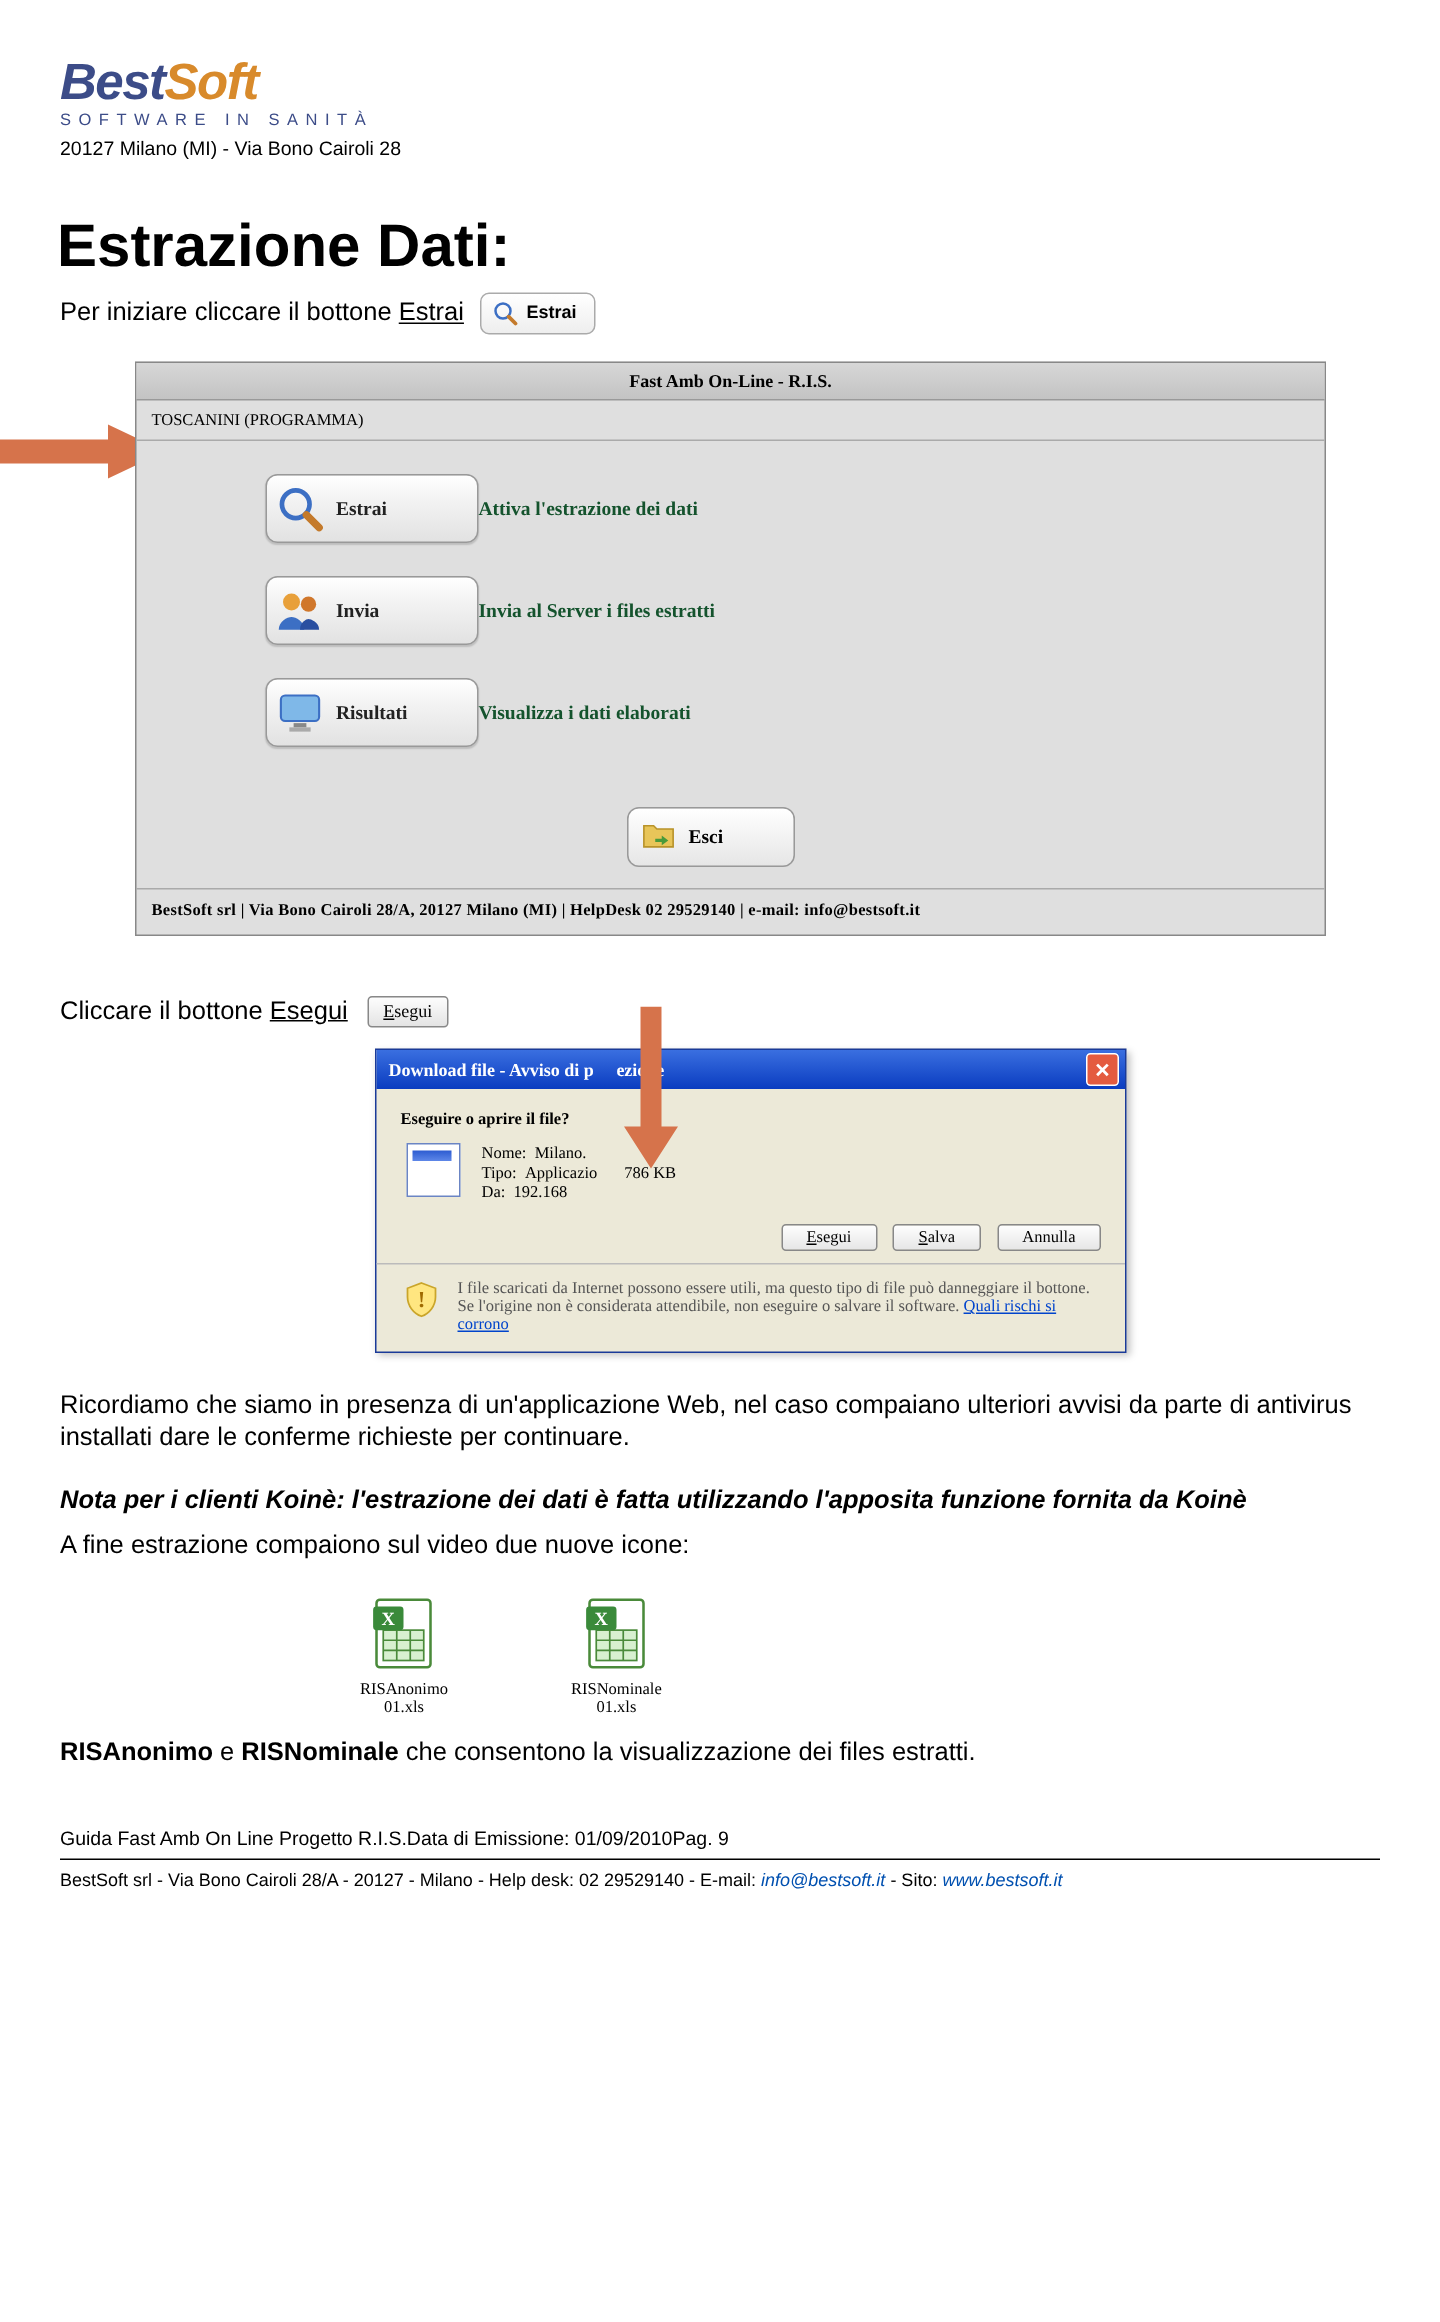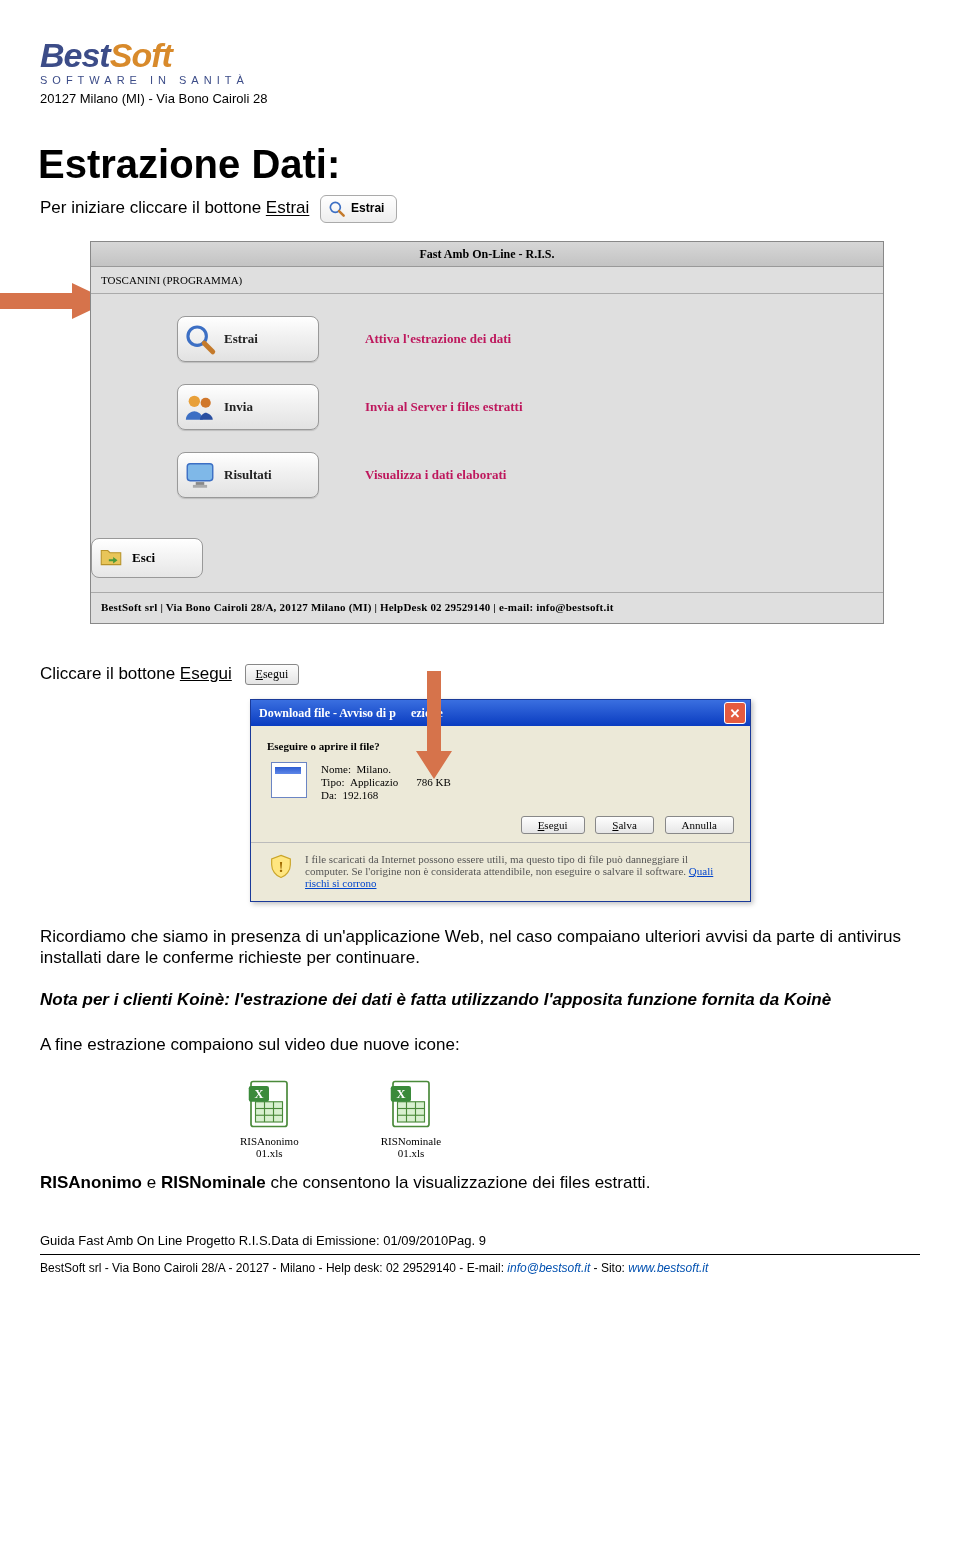--- a/index.html
+++ b/index.html
@@ -17,22 +17,22 @@
 .small-btn{display:inline-block;vertical-align:middle;border:1px solid #888;border-radius:3px;background:linear-gradient(#fdfdfd,#e4e4e4);padding:2px 10px;font:12px Tahoma;margin-left:8px}
 
 
 .app-window{margin:18px auto 10px 50px;width:792px;border:1px solid #888;background:#dfdfdf;position:relative}
 .app-titlebar{height:24px;background:linear-gradient(#d7d7d7,#c3c3c3);border-bottom:1px solid #999;text-align:center;font:bold 12px/24px Tahoma}
 .app-sub{font:11px/18px Tahoma;padding:4px 10px;border-bottom:1px solid #aaa}
 .app-body{padding:22px 26px 2px 86px;position:relative;min-height:220px}
 .menu-row{display:flex;align-items:center;margin-bottom:22px}
 .menu-btn{width:140px;height:44px;border:1px solid #999;border-radius:8px;background:linear-gradient(#fff,#f2f2f2 40%,#e2e2e2);display:flex;align-items:center;font:bold 13px Tahoma;color:#222;box-shadow:0 1px 1px rgba(0,0,0,.15)}
 .menu-btn .ico{width:36px;height:36px;margin:0 6px 0 4px;display:flex;align-items:center;justify-content:center}
-.menu-desc{margin-left:46px;font:bold 13px Tahoma;color:#be185d}
-.esci-row{text-align:left;padding:0 26px 14px 0}
+.menu-desc{font:bold 13px Tahoma;color:#14532d}
+.esci-row{text-align:center;padding:0 26px 14px 0}
 .esci-btn{display:inline-flex;width:110px;height:38px;border:1px solid #999;border-radius:8px;background:linear-gradient(#fff,#e6e6e6);align-items:center;font:bold 13px Tahoma}
 .esci-btn .ico{width:28px;height:28px;margin:0 6px}
 .app-footer{border-top:1px solid #aaa;font:bold 11px/20px Tahoma;padding:4px 10px 6px 10px;letter-spacing:.2px}
 
 .arrow-right{position:absolute;left:-48px;top:40px;width:120px;height:40px}
 .arrow-right svg{width:120px;height:40px}
 
 
 .dlg-wrap{position:relative;margin:14px 0 0 210px;width:499px}
 .dlg{width:499px;border:1px solid #1a3a99;background:#ece9d8;font:11px Tahoma;box-shadow:2px 2px 5px rgba(0,0,0,.25)}
@@ -195,29 +195,29 @@
           <button><span class="u1">E</span>segui</button>
           <button><span class="u1">S</span>alva</button>
           <button>Annulla</button>
         </div>
         <div class="dlg-sep"></div>
         <div class="dlg-warn">
           <svg class="shield" viewBox="0 0 24 24">
               <path d="M12 2l8 3v5c0 5-3.5 9.5-8 11-4.5-1.5-8-6-8-11V5z" fill="#ffe680" stroke="#caa52a"></path>
               <text x="12" y="16" text-anchor="middle" font-size="13" font-weight="bold" fill="#a06a00">!</text>
             </svg>
-          <div><span>I file scaricati da Internet possono essere utili, ma questo tipo di file può danneggiare il computer. Se l'origine non è considerata attendibile, non eseguire o salvare il software. </span><a href="#">Quali rischi si corrono</a></div>
+          <div><span>I file scaricati da Internet possono essere utili, ma questo tipo di file può danneggiare il bottone. Se l'origine non è considerata attendibile, non eseguire o salvare il software. </span><a href="#">Quali rischi si corrono</a></div>
         </div>
       </div>
     </div>
   </div>
 
   <p class="para">Ricordiamo che siamo in presenza di un'applicazione Web, nel caso compaiano ulteriori avvisi da parte di antivirus installati dare le conferme richieste per continuare.</p>
   <p class="note">Nota per i clienti Koinè: l'estrazione dei dati è fatta utilizzando l'apposita funzione fornita da Koinè</p>
-  <p class="para" style="margin-top:24px">A fine estrazione compaiono sul video due nuove icone:</p>
+  <p class="para" style="margin-top:9px">A fine estrazione compaiono sul video due nuove icone:</p>
 
   <div class="icons-row">
     <div class="xls-item">
       <svg class="xls-ico" viewBox="0 0 48 48">
           <rect x="8" y="4" width="32" height="40" rx="2" fill="#fff" stroke="#4a8a3a" stroke-width="1.5"></rect>
           <rect x="12" y="22" width="24" height="18" fill="#d8f0d0" stroke="#4a8a3a"></rect>
           <line x1="12" y1="28" x2="36" y2="28" stroke="#4a8a3a"></line>
           <line x1="12" y1="34" x2="36" y2="34" stroke="#4a8a3a"></line>
           <line x1="20" y1="22" x2="20" y2="40" stroke="#4a8a3a"></line>
           <line x1="28" y1="22" x2="28" y2="40" stroke="#4a8a3a"></line>

